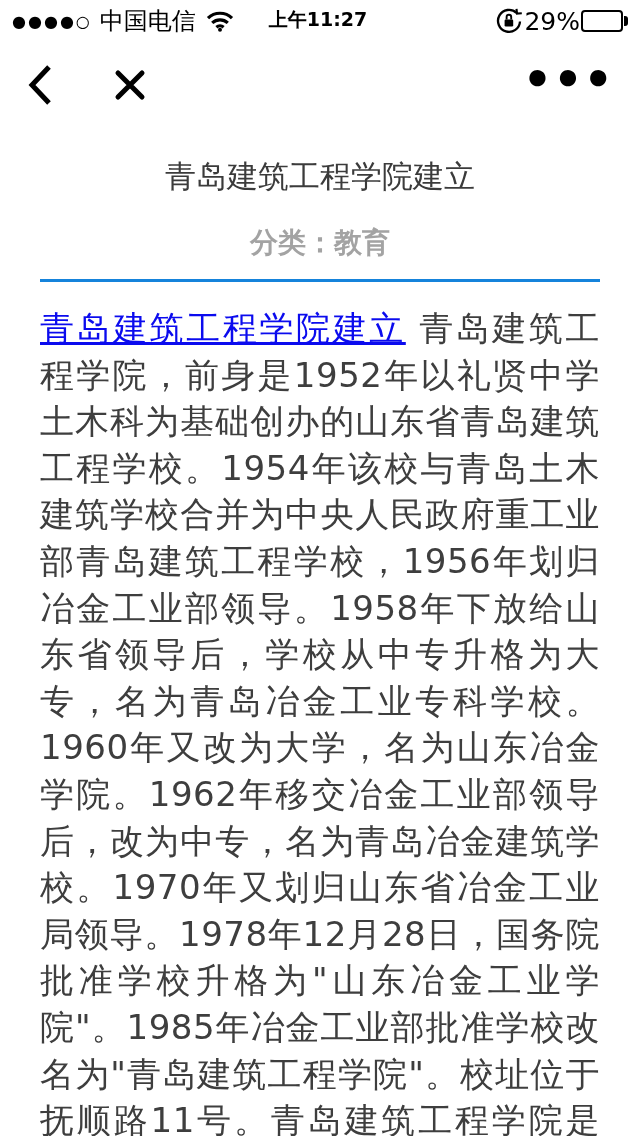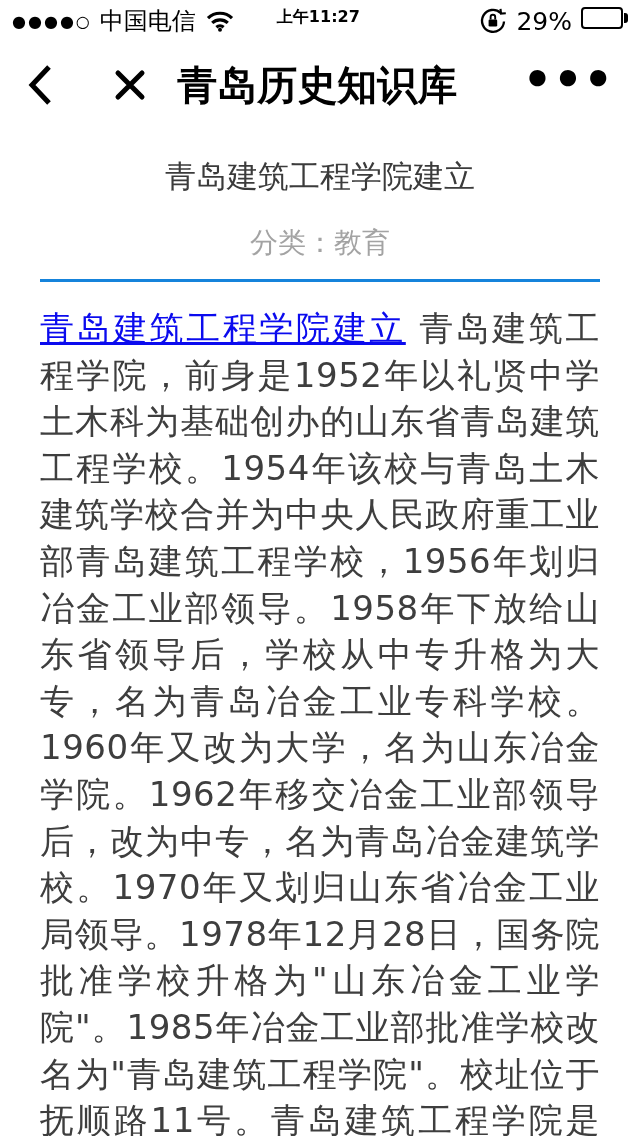--- a/index.html
+++ b/index.html
@@ -27,23 +27,23 @@
     display:flex;align-items:center;
     padding:0 12px;
     font-size:24px;
   }
   .sb-left{display:flex;align-items:center;gap:8px;}
   .signal-dots{font-size:16px;letter-spacing:2px;line-height:1;padding-top:2px;}
   .carrier{font-size:24px;text-align:center;}
   .wifi-icon{display:inline-flex;margin-left:2px;}
   .sb-time{
     position:absolute;left:50%;transform:translateX(-52%);
-    font-weight:bold;font-size:16px;top:7px;
+    font-weight:bold;font-size:19px;top:7px;
   }
-  .sb-right{margin-left:auto;display:flex;align-items:flex-start;gap:9px;}
+  .sb-right{margin-left:auto;display:flex;align-items:center;gap:1px;}
   .battery-pct{font-size:25px;}
   .battery{
     display:flex;align-items:center;
   }
   .battery-body{
     width:42px;height:22px;
     border:2px solid #000;border-radius:4px;
     padding:2px;
   }
   .battery-fill{height:100%;background:#000;border-radius:1px;}
@@ -71,21 +71,21 @@
 
   
   .article-title{
     margin-top:28px;
     text-align:center;
     font-size:31px;color:#3b3b3b;
   }
   .article-category{
     margin-top:26px;
     text-align:center;
-    font-size:28px;color:var(--category-gray);
+    font-size:28px;color:var(--category-gray);font-weight:bold;
   }
   .divider{
     margin:17px 40px 0 40px;
     height:3px;background:var(--divider-blue);
   }
   .article-body{
     margin:23px 40px 0 40px;
     font-size:34px;line-height:46.6px;
     color:var(--body-text);
     text-align:justify;
@@ -140,21 +140,20 @@
         </svg>
       </span>
     </span>
     <span class="close-button">
       <span style="display:inline-flex;">
         <svg width="36" height="36" viewBox="0 0 36 36">
           <path d="M6 6 L30 30 M30 6 L6 30" stroke="#000" stroke-width="5" stroke-linecap="round"></path>
         </svg>
       </span>
     </span>
-    <span class="nav-title">青岛历史知识库</span>
     <span class="more-button">
       <span>•••</span>
     </span>
   </div>
 
   <div>
     <div class="article-title">青岛建筑工程学院建立</div>
     <div class="article-category">分类：教育</div>
     <div class="divider"></div>
     <p class="article-body"><a href="#">青岛建筑工程学院建立</a><span> 青岛建筑工程学院，前身是1952年以礼贤中学土木科为基础创办的山东省青岛建筑工程学校。1954年该校与青岛土木建筑学校合并为中央人民政府重工业部青岛建筑工程学校，1956年划归冶金工业部领导。1958年下放给山东省领导后，学校从中专升格为大专，名为青岛冶金工业专科学校。1960年又改为大学，名为山东冶金学院。1962年移交冶金工业部领导后，改为中专，名为青岛冶金建筑学校。1970年又划归山东省冶金工业局领导。1978年12月28日，国务院批准学校升格为"山东冶金工业学院"。1985年冶金工业部批准学校改名为"青岛建筑工程学院"。校址位于抚顺路11号。青岛建筑工程学院是一所以建筑类专业为主的高等工科院校，隶属冶金工业部和山东省，以部领导为主，是</span></p>

